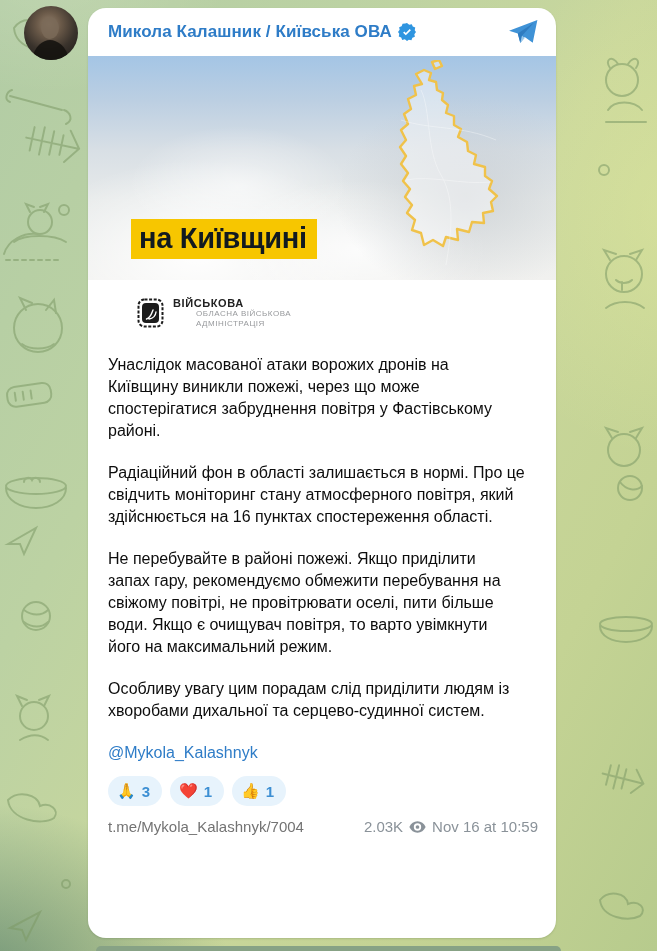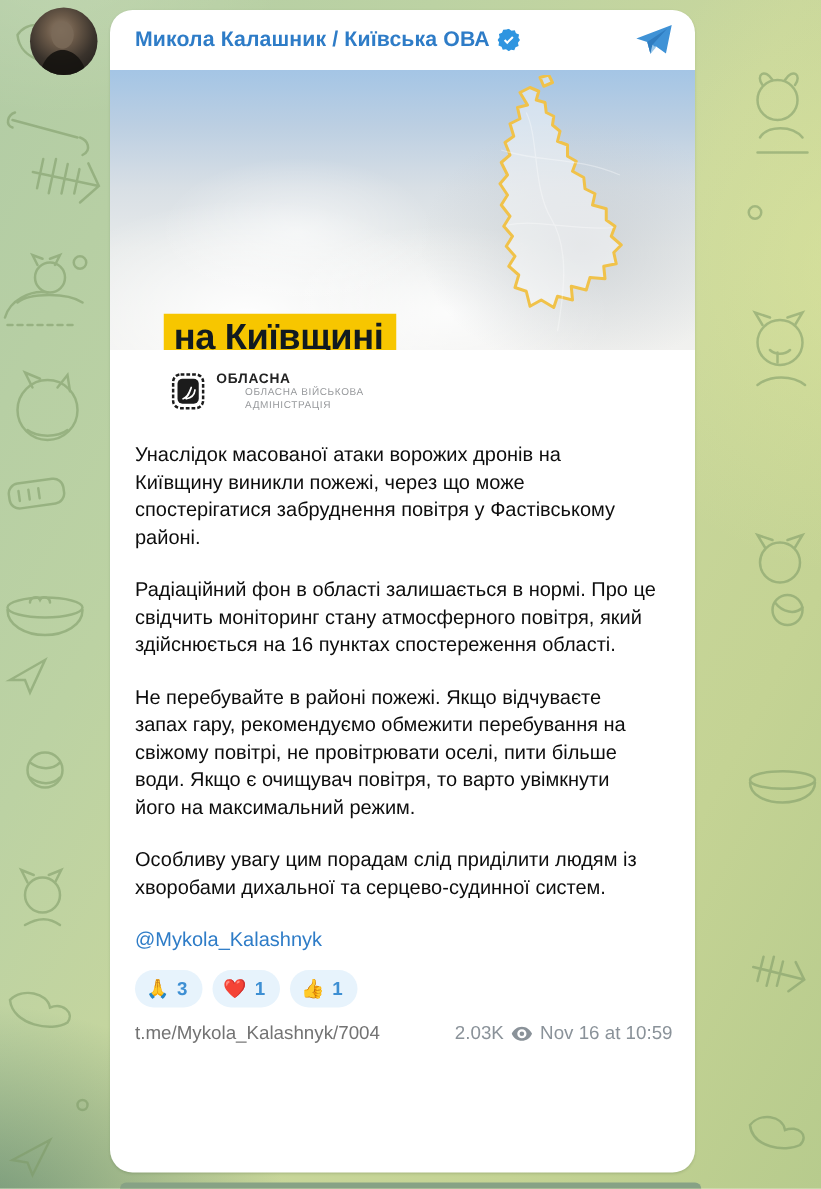--- a/index.html
+++ b/index.html
@@ -41,21 +41,21 @@
     background:radial-gradient(closest-side,rgba(255,255,255,.95),rgba(255,255,255,0));}
   .cloud.c2{left:140px;bottom:-40px;width:260px;height:140px;
     background:radial-gradient(closest-side,rgba(255,255,255,.8),rgba(255,255,255,0));}
   .cloud.c3{right:-40px;top:40px;width:260px;height:200px;
     background:radial-gradient(closest-side,rgba(190,196,202,.55),rgba(190,196,202,0));}
   .cloud.c4{left:40px;top:70px;width:220px;height:120px;
     background:radial-gradient(closest-side,rgba(255,255,255,.55),rgba(255,255,255,0));}
   .img-title{position:absolute;left:47px;top:88px;color:#17232c;font-weight:bold;
     font-size:29px;line-height:35px;letter-spacing:-.3px;}
   .img-highlight{position:absolute;left:43px;top:163px;background:#f7c600;color:#111a20;
-    font-weight:bold;font-size:29px;line-height:35px;padding:2px 10px 3px 8px;letter-spacing:-.3px;margin-top:32px;}
+    font-weight:bold;font-size:29px;line-height:35px;padding:2px 10px 3px 8px;letter-spacing:-.3px;}
   .map{position:absolute;left:258px;top:4px;}
 
   .logo-bar{height:66px;background:#ffffff;display:flex;align-items:center;padding-left:49px;}
   .emblem{width:27px;height:30px;flex:0 0 auto;}
   .logo-text{margin-left:9px;}
   .logo-title{font-size:11px;font-weight:bold;color:#222;letter-spacing:.6px;}
   .logo-sub{font-size:8px;color:#97999c;letter-spacing:.5px;line-height:10px;margin-left:23px;}
 
   
   .msg-body{padding:8px 20px 0 20px;}
@@ -193,36 +193,36 @@
       <div class="img-highlight">на Київщині</div>
     </div>
 
     <div class="logo-bar">
       <svg class="emblem" viewBox="0 0 27 30">
         <rect x="1.5" y="1.5" width="24" height="27" rx="6" fill="none" stroke="#1c1c1c" stroke-width="2" stroke-dasharray="3 1.6"></rect>
         <rect x="5" y="5" width="17" height="20" rx="4" fill="#1c1c1c"></rect>
         <path d="M9.5 21c4-1 5-5 6.5-9m-4 9c3.5-.5 6.5-3 7-7" stroke="#ffffff" stroke-width="1.4" fill="none" stroke-linecap="round"></path>
       </svg>
       <div class="logo-text">
-        <div class="logo-title">ОБЛАСНА</div>
+        <div class="logo-title">ВІЙСЬКОВА</div>
         <div class="logo-sub">ОБЛАСНА ВІЙСЬКОВА</div>
         <div class="logo-sub">АДМІНІСТРАЦІЯ</div>
       </div>
     </div>
   </div>
 
   <div class="msg-body">
     <p class="para">Унаслідок масованої атаки ворожих дронів на
 Київщину виникли пожежі, через що може
 спостерігатися забруднення повітря у Фастівському
 районі.</p>
     <p class="para">Радіаційний фон в області залишається в нормі. Про це
 свідчить моніторинг стану атмосферного повітря, який
 здійснюється на 16 пунктах спостереження області.</p>
-    <p class="para">Не перебувайте в районі пожежі. Якщо відчуваєте
+    <p class="para">Не перебувайте в районі пожежі. Якщо приділити
 запах гару, рекомендуємо обмежити перебування на
 свіжому повітрі, не провітрювати оселі, пити більше
 води. Якщо є очищувач повітря, то варто увімкнути
 його на максимальний режим.</p>
     <p class="para">Особливу увагу цим порадам слід приділити людям із
 хворобами дихальної та серцево-судинної систем.</p>
     <div class="mention">@Mykola_Kalashnyk</div>
   </div>
 
   <div class="reactions">

